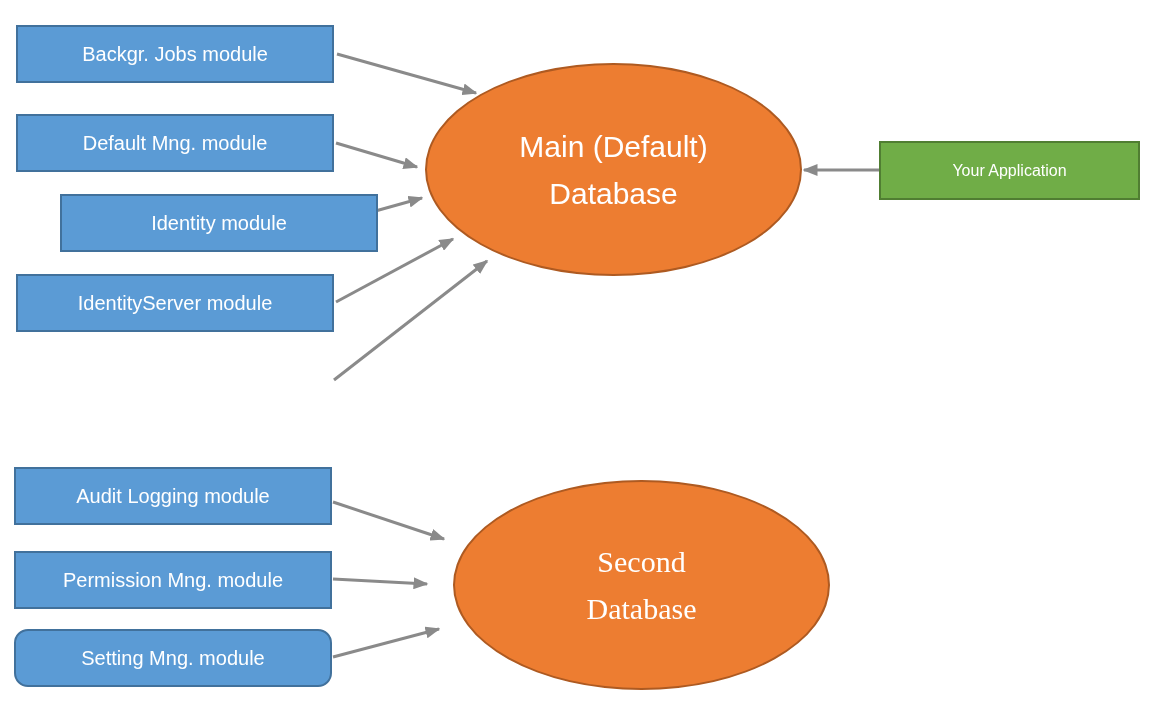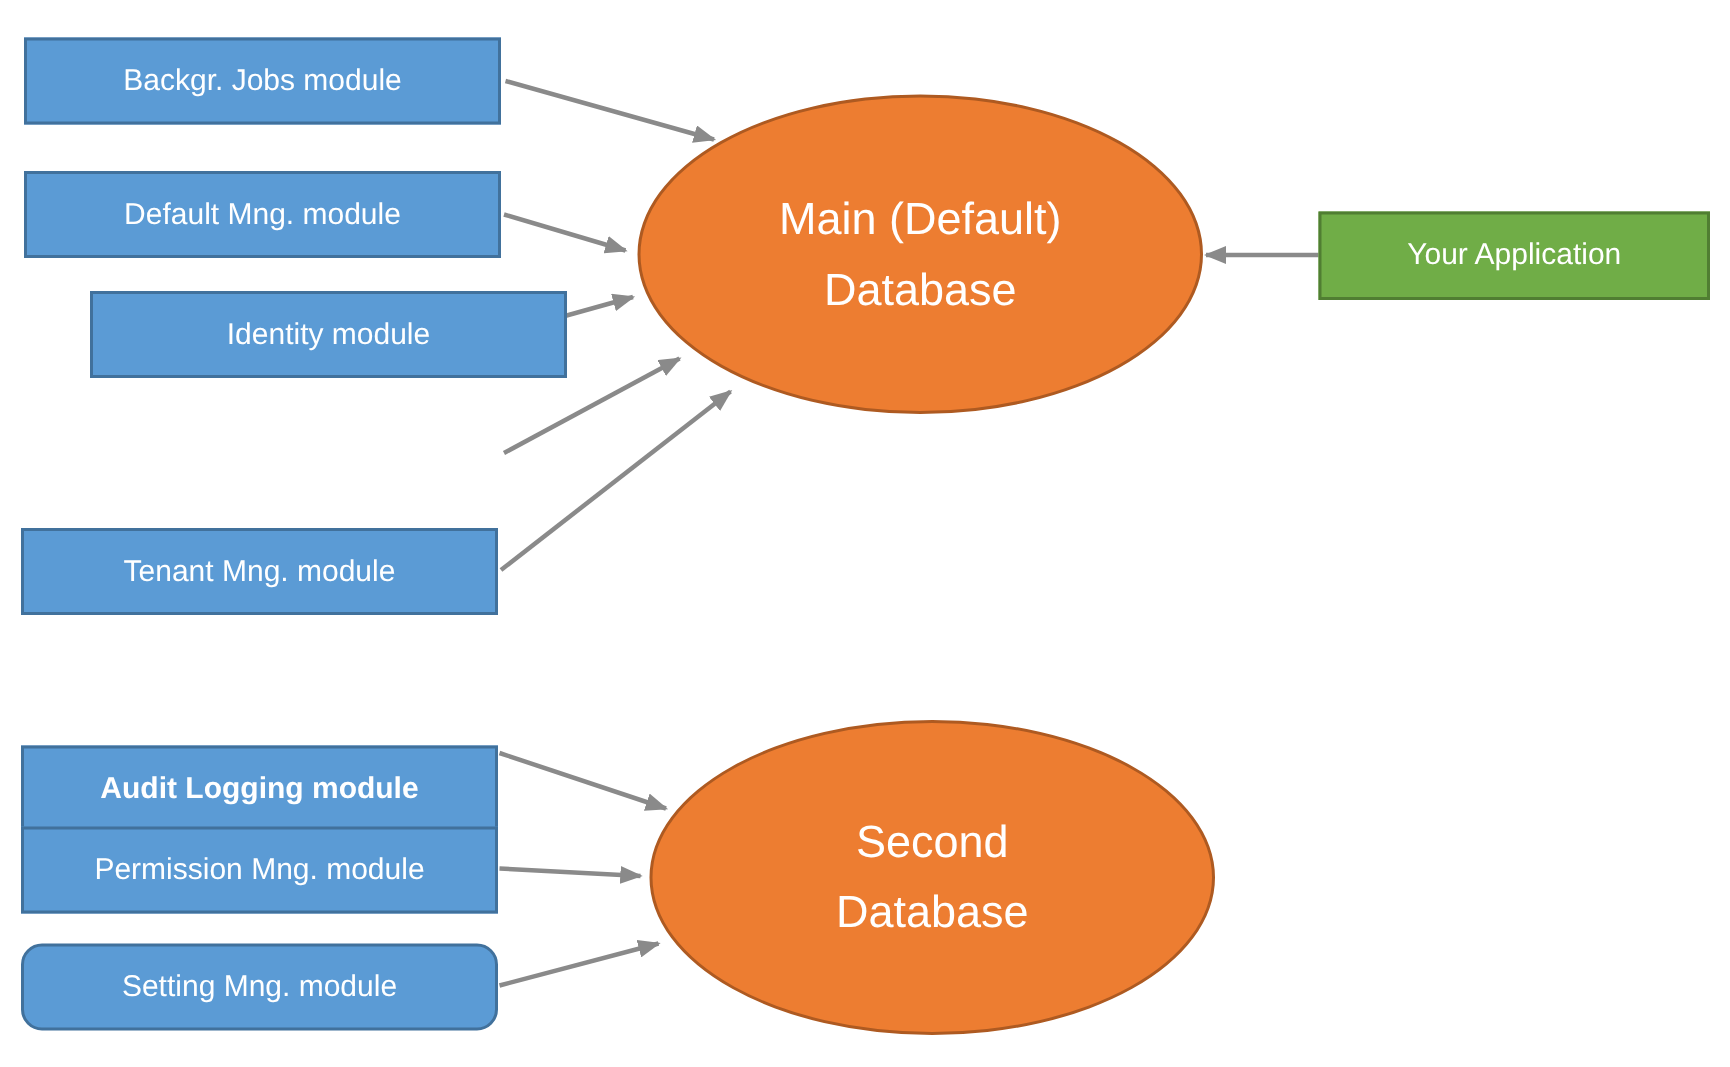--- a/index.html
+++ b/index.html
@@ -47,35 +47,35 @@
     display: flex;
     flex-direction: column;
     align-items: center;
     justify-content: center;
     color: #ffffff;
     font-size: 30px;
     line-height: 47px;
     text-align: center;
   }
   .db-ellipse.main { left: 425px; top: 63px; height: 213px; }
-  .db-ellipse.second { left: 433px; top: 480px; height: 210px; }
+  .db-ellipse.second { left: 453px; top: 480px; height: 210px; font-family: Liberation Serif, serif; }
   .app-box {
     position: absolute;
     left: 879px;
     top: 141px;
     width: 261px;
     height: 59px;
     background: #70AD47;
     border: 2px solid #507E32;
     box-sizing: border-box;
     display: flex;
     align-items: center;
     justify-content: center;
     color: #ffffff;
-    font-size: 20px;
+    font-size: 16px;
     text-align: center;
   }
 </style>
 </head>
 <body>
 
 <div class="canvas">
 
   <svg class="arrow-layer" viewBox="0 0 1153 711" xmlns="http://www.w3.org/2000/svg">
     <defs>
@@ -96,25 +96,25 @@
 
   <div class="module" style="left:16px; top:25px;">
     <span>Backgr. Jobs module</span>
   </div>
   <div class="module" style="left:16px; top:114px;">
     <span>Default Mng. module</span>
   </div>
   <div class="module" style="left:16px; top:194px;margin-left:44px;">
     <span>Identity module</span>
   </div>
-  <div class="module" style="left:14px; top:352px;">
-    <span>Tenant Mng. module</span>
+  <div class="module" style="left:16px; top:274px;">
+    <span>IdentityServer module</span>
   </div>
 
-  <div class="module" style="left:14px; top:497px;font-weight:bold;">
+  <div class="module" style="left:14px; top:467px;">
     <span>Audit Logging module</span>
   </div>
   <div class="module" style="left:14px; top:551px;">
     <span>Permission Mng. module</span>
   </div>
   <div class="module" style="left:14px; top:629px;border-radius:14px;">
     <span>Setting Mng. module</span>
   </div>
 
   <div class="db-ellipse main">

